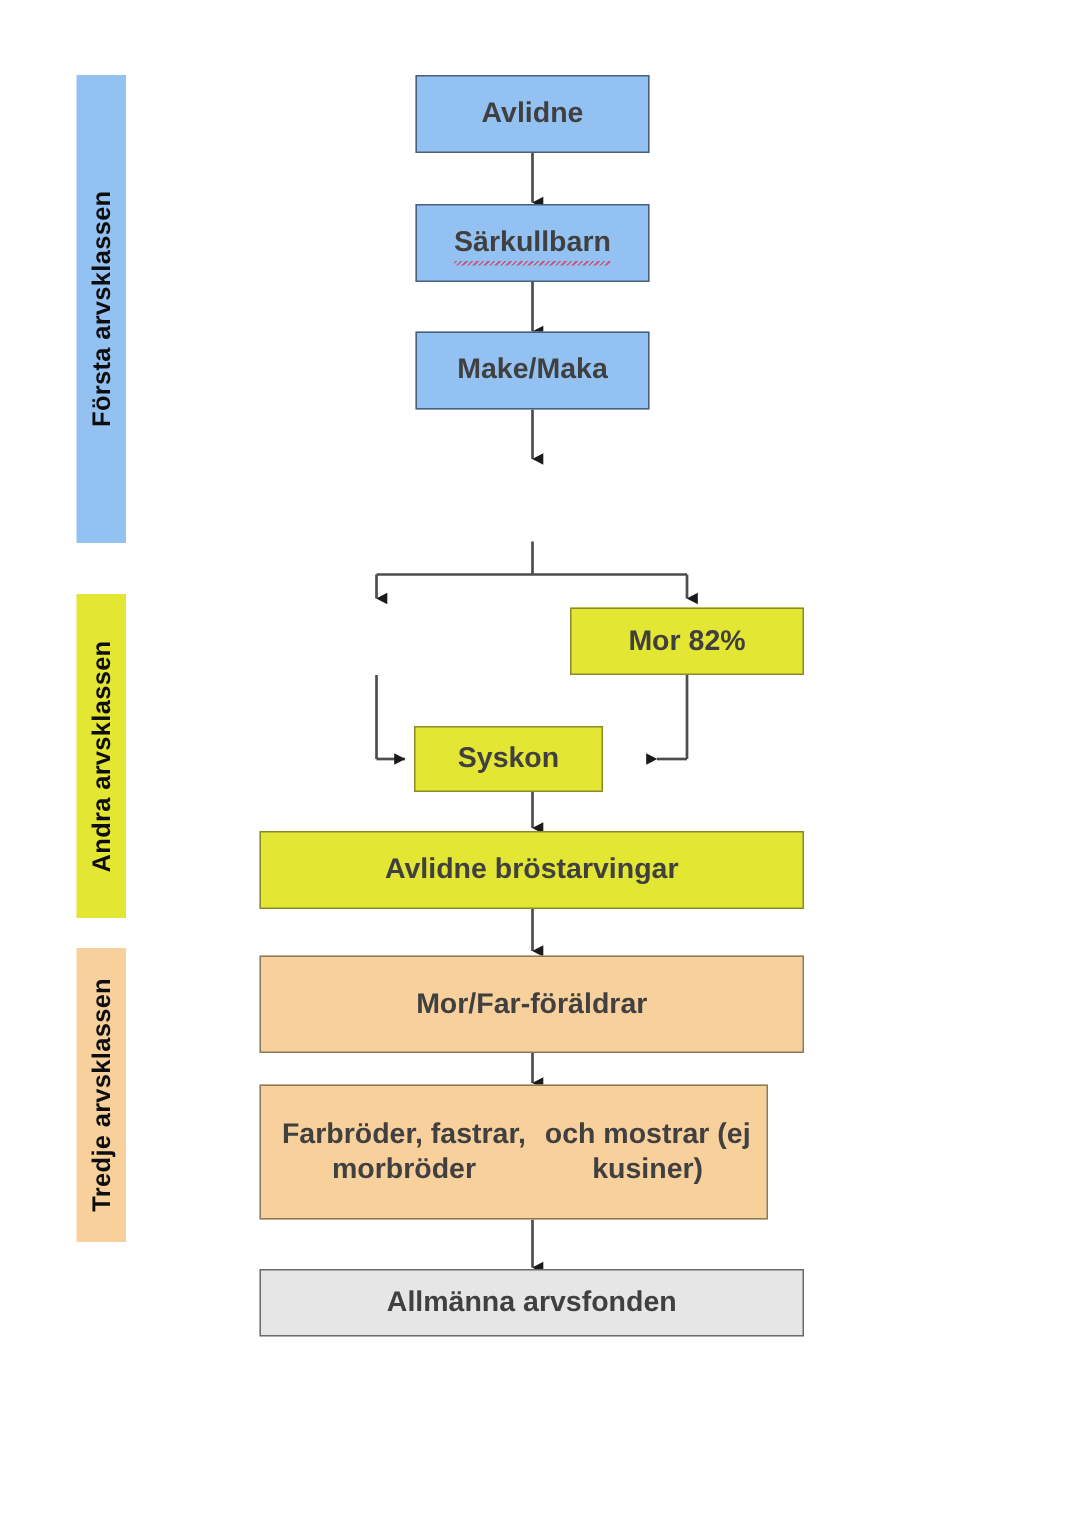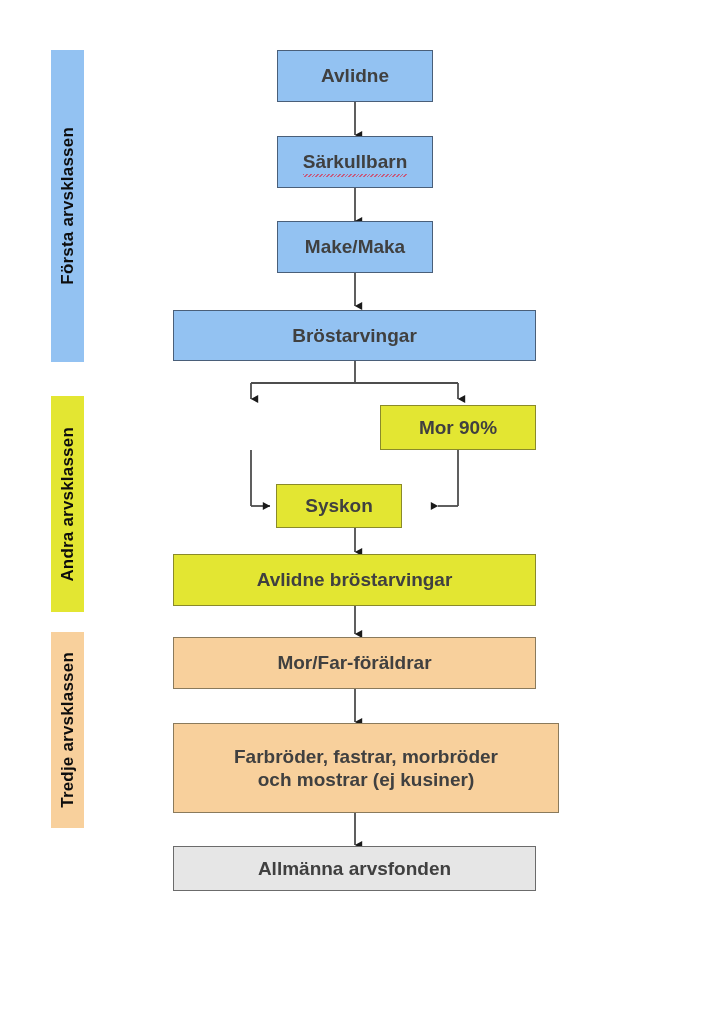--- a/index.html
+++ b/index.html
@@ -146,42 +146,39 @@
   </div>
 
   <div class="node blue" style="left:277px; top:221px; width:156px; height:52px;">
     <span class="node-text">Make/Maka</span>
   </div>
 
   <div class="node blue" style="left:277px; top:136px; width:156px; height:52px;">
     <span class="node-text spell">Särkullbarn</span>
   </div>
 
-  <div class="node blue" style="left:173px; top:310px; width:363px; height:51px;">
-    <span class="node-text">Bröstarvingar</span>
-  </div>
 
 
   <div class="node yellow" style="left:380px; top:405px; width:156px; height:45px;">
-    <span class="node-text">Mor 90%</span>
+    <span class="node-text">Mor 82%</span>
   </div>
 
   <div class="node yellow" style="left:276px; top:484px; width:126px; height:44px;">
     <span class="node-text">Syskon</span>
   </div>
 
   <div class="node yellow" style="left:173px; top:554px; width:363px; height:52px;">
     <span class="node-text">Avlidne bröstarvingar</span>
   </div>
 
-  <div class="node orange" style="left:173px; top:637px; width:363px; height:52px;">
+  <div class="node orange" style="left:173px; top:637px; width:363px; height:65px;">
     <span class="node-text">Mor/Far-föräldrar</span>
   </div>
 
-  <div class="node orange" style="left:173px; top:723px; width:386px; height:90px; flex-direction:column; justify-content:center;">
+  <div class="node orange" style="left:173px; top:723px; width:339px; height:90px; flex-direction:row; justify-content:center;">
     <span class="node-text">Farbröder, fastrar, morbröder</span>
     <span class="node-text">och mostrar (ej kusiner)</span>
   </div>
 
   <div class="node gray" style="left:173px; top:846px; width:363px; height:45px;">
     <span class="node-text">Allmänna arvsfonden</span>
   </div>
 
 </div>
 

